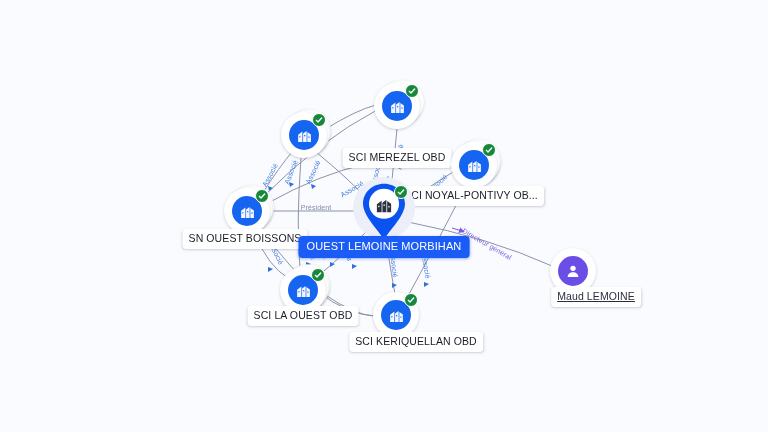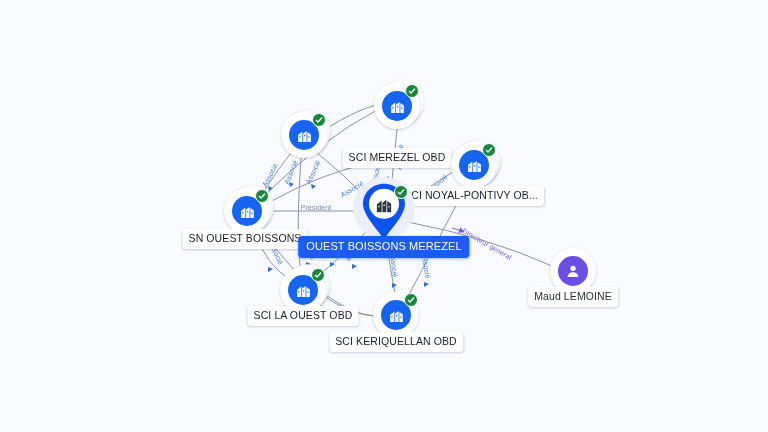--- a/index.html
+++ b/index.html
@@ -350,32 +350,32 @@
         <rect x="11.4" y="11.4" width="1.7" height="1.7" fill="#1565f0"></rect>
         <rect x="17.4" y="13.4" width="1.7" height="1.7" fill="#1565f0"></rect>
       </svg>
     </div>
     <div class="badge">
       <svg width="8" height="8" viewBox="0 0 24 24" fill="none" stroke="#ffffff" stroke-width="4" stroke-linecap="round" stroke-linejoin="round">
           <path d="M4 13l5 5L20 6"></path>
         </svg>
     </div>
   </div>
-  <div class="label" style="left:396px;top:332px;">SCI KERIQUELLAN OBD</div>
+  <div class="label" style="left:416px;top:332px;">SCI KERIQUELLAN OBD</div>
 
   <div class="node person" style="left:573px;top:271px;">
     <div class="node-disc"></div>
     <div class="node-inner">
       <svg width="16" height="16" viewBox="0 0 24 24" fill="#ffffff">
         <circle cx="12" cy="8" r="4"></circle>
         <path d="M4 21c0-4.4 3.6-7 8-7s8 2.6 8 7z"></path>
       </svg>
     </div>
   </div>
-  <div class="label person-label" style="left:573px;top:287px;">Maud LEMOINE</div>
+  <div class="label person-label" style="left:596px;top:287px;text-decoration:underline;">Maud LEMOINE</div>
 
   <div class="node pin" style="left:384px;top:212px;">
     <div class="halo"></div>
     <svg class="pin-shape" width="48" height="58" viewBox="0 0 48 58">
       <path d="M24 2 C12 2 3 11 3 22 C3 33 16 46 22.5 55.5 C23.2 56.5 24.8 56.5 25.5 55.5 C32 46 45 33 45 22 C45 11 36 2 24 2 Z" fill="#0b53f0"></path>
       <circle cx="24" cy="22" r="15" fill="#ffffff"></circle>
     </svg>
     <div class="pin-icon">
       <svg width="19" height="19" viewBox="0 0 24 24" fill="#2b3342">
         <path d="M3 21V11l6-4.5V21H3zm7 0V9l5-3.5V21h-5zm6 0V7l5 3.5V21h-5z"></path>
@@ -383,15 +383,15 @@
         <rect x="11.4" y="11.4" width="1.7" height="1.7" fill="#ffffff"></rect>
         <rect x="17.4" y="13.4" width="1.7" height="1.7" fill="#ffffff"></rect>
       </svg>
     </div>
     <div class="badge">
       <svg width="8" height="8" viewBox="0 0 24 24" fill="none" stroke="#ffffff" stroke-width="4" stroke-linecap="round" stroke-linejoin="round">
           <path d="M4 13l5 5L20 6"></path>
         </svg>
     </div>
   </div>
-  <div class="label selected" style="left:384px;top:236px;">OUEST BOISSONS MEREZEL</div>
+  <div class="label selected" style="left:384px;top:236px;">OUEST LEMOINE MORBIHAN</div>
 
 </div>
 
 </body></html>

